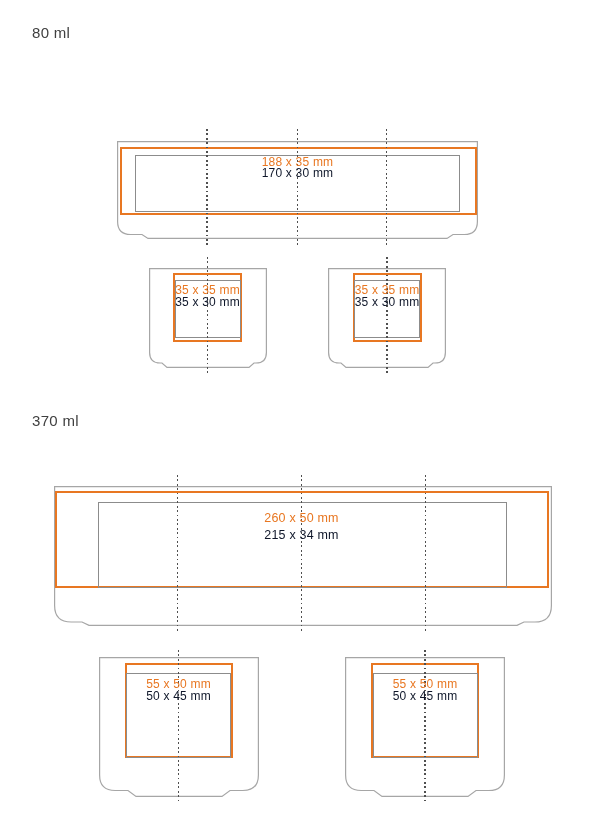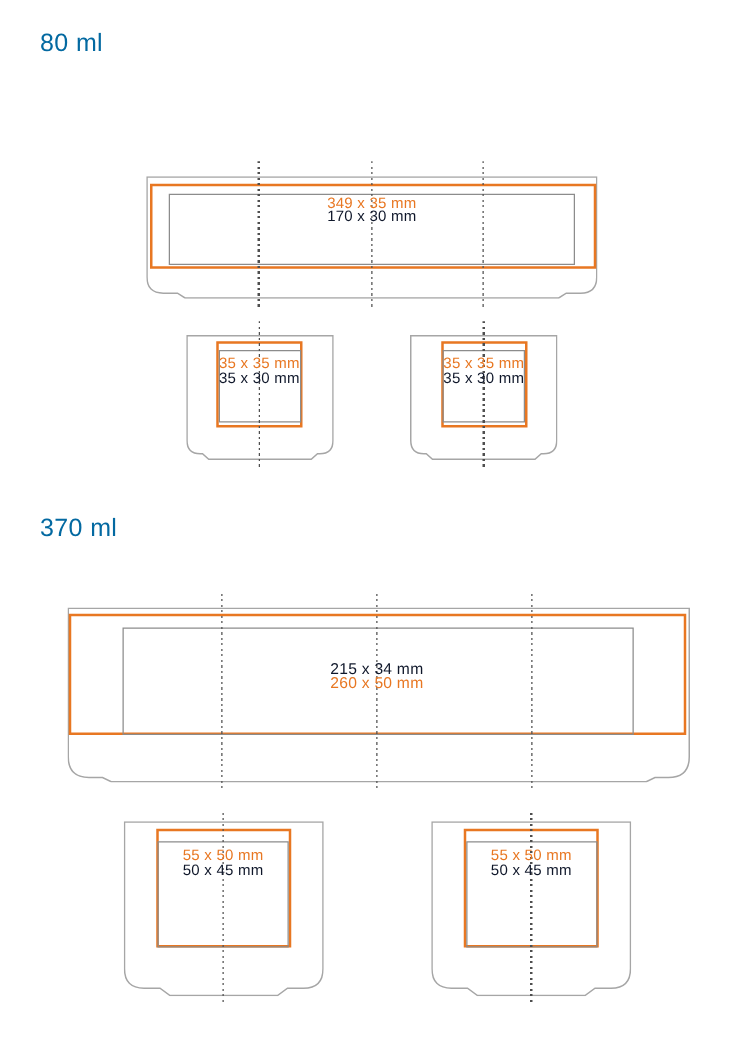--- a/index.html
+++ b/index.html
@@ -2,21 +2,21 @@
 <html><head>
 <meta charset="utf-8">
 <style>
   html,body { margin:0; padding:0; background:#ffffff; }
   .canvas {
     position:relative; width:600px; height:840px; margin:0 auto;
     background:#ffffff; overflow:hidden;
     font-family:"Liberation Sans", sans-serif;
   }
   .section-label {
-    position:absolute; font-size:20px; color:#0369a1; letter-spacing:0.3px;
+    position:absolute; font-size:15px; color:#404040; letter-spacing:0.3px;
   }
   .tub { position:absolute; }
   .tub path { fill:none; stroke:#a6a6a6; stroke-width:1.2; }
   .orange-rect {
     position:absolute; box-sizing:border-box;
     border:2px solid #e87722; background:transparent; z-index:2;
   }
   .gray-rect {
     position:absolute; box-sizing:border-box;
     border:1.5px solid #8c8c8c; background:transparent; z-index:3;
@@ -42,21 +42,21 @@
   <div class="section-label" style="left:32px; top:24px;">80 ml</div>
 
   <svg class="tub" style="left:117px; top:141px;" width="361" height="98" viewBox="0 0 361 98">
     <path d="M0.6,0.6 L360.4,0.6 L360.4,80.5 Q360.4,93.5 347.4,93.5 L336,93.5 L330,97.4 L31,97.4 L25,93.5 L13.6,93.5 Q0.6,93.5 0.6,80.5 Z"></path>
   </svg>
   <div class="orange-rect" style="left:119.5px; top:146.5px; width:357px; height:68px;"></div>
   <div class="gray-rect" style="left:134.5px; top:154.5px; width:325px; height:57px;"></div>
   <div class="dots" style="left:206.2px; top:129px; height:118px;"></div>
   <div class="dots" style="left:296.7px; top:129px; height:118px;"></div>
   <div class="dots" style="left:385.7px; top:129px; height:118px;"></div>
-  <div class="dim dim-orange" style="left:297.5px; top:155.5px;">349 x 35 mm</div>
+  <div class="dim dim-orange" style="left:297.5px; top:155.5px;">188 x 35 mm</div>
   <div class="dim dim-gray" style="left:297.5px; top:167px;">170 x 30 mm</div>
 
   <svg class="tub" style="left:148.5px; top:267.5px;" width="118" height="100" viewBox="0 0 118 100">
     <path d="M0.6,0.6 L117.4,0.6 L117.4,84.4 Q117.4,95 106.8,95 L105,95 L100,99.4 L18,99.4 L13,95 L11.2,95 Q0.6,95 0.6,84.4 Z"></path>
   </svg>
   <div class="orange-rect" style="left:173px; top:273px; width:69px; height:68.5px;"></div>
   <div class="gray-rect" style="left:174.5px; top:280px; width:66px; height:58px;"></div>
   <div class="dots" style="left:206.7px; top:257px; height:117.5px;"></div>
   <div class="dim dim-orange" style="left:207.5px; top:284px;">35 x 35 mm</div>
   <div class="dim dim-gray" style="left:207.5px; top:295.5px;">35 x 30 mm</div>
@@ -73,21 +73,21 @@
   <div class="section-label" style="left:32px; top:412px;">370 ml</div>
 
   <svg class="tub" style="left:54px; top:486px;" width="498" height="140" viewBox="0 0 498 140">
     <path d="M0.6,0.6 L497.4,0.6 L497.4,119.4 Q497.4,136 480.8,136 L470,136 L463,139.4 L35,139.4 L28,136 L17.2,136 Q0.6,136 0.6,119.4 Z"></path>
   </svg>
   <div class="orange-rect" style="left:55px; top:490.5px; width:494px; height:97px;"></div>
   <div class="gray-rect" style="left:97.5px; top:501.5px; width:409px; height:86px;"></div>
   <div class="dots" style="left:176.7px; top:475px; height:156px;"></div>
   <div class="dots" style="left:300.7px; top:475px; height:156px;"></div>
   <div class="dots" style="left:424.7px; top:475px; height:156px;"></div>
-  <div class="dim dim-orange dim-lg" style="left:301.5px; top:540px;">260 x 50 mm</div>
+  <div class="dim dim-orange dim-lg" style="left:301.5px; top:512px;">260 x 50 mm</div>
   <div class="dim dim-gray dim-lg" style="left:301.5px; top:529px;">215 x 34 mm</div>
 
   <svg class="tub" style="left:99px; top:657px;" width="160" height="140" viewBox="0 0 160 140">
     <path d="M0.6,0.6 L159.4,0.6 L159.4,117.9 Q159.4,133.5 143.8,133.5 L131,133.5 L123,139.4 L37,139.4 L29,133.5 L16.2,133.5 Q0.6,133.5 0.6,117.9 Z"></path>
   </svg>
   <div class="orange-rect" style="left:124.5px; top:662.5px; width:108px; height:95.5px;"></div>
   <div class="gray-rect" style="left:126px; top:672.5px; width:105px; height:85.5px;"></div>
   <div class="dots" style="left:177.7px; top:650px; height:152px;"></div>
   <div class="dim dim-orange" style="left:178.5px; top:678px;">55 x 50 mm</div>
   <div class="dim dim-gray" style="left:178.5px; top:690px;">50 x 45 mm</div>

